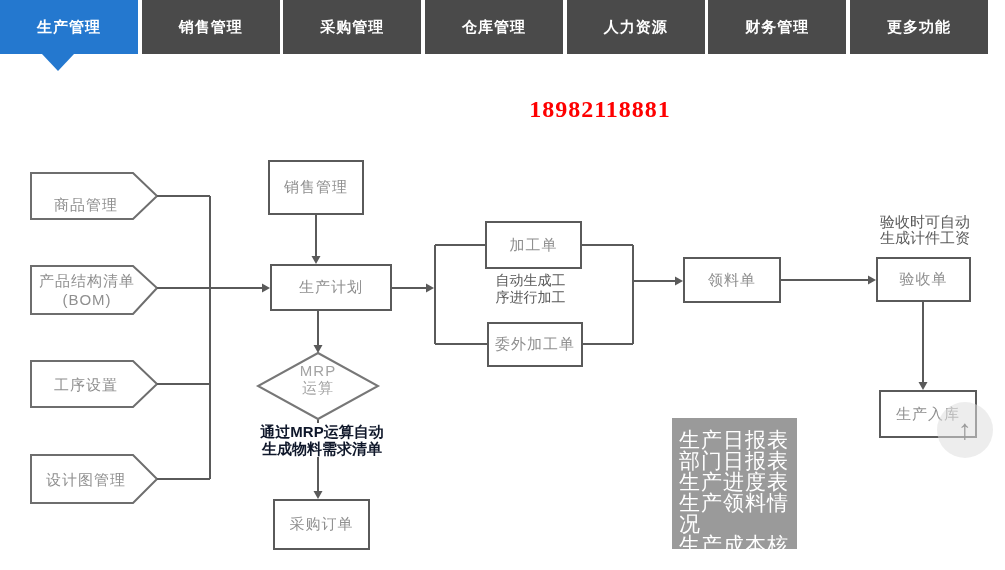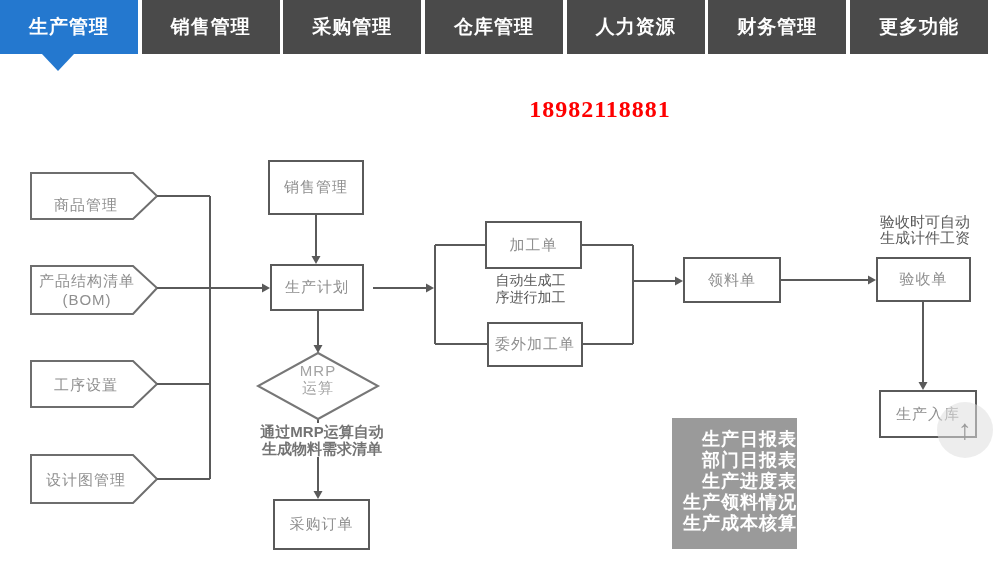--- a/index.html
+++ b/index.html
@@ -3,21 +3,21 @@
 <meta charset="utf-8">
 <style>
   html,body{margin:0;padding:0;background:#fff;}
   #stage{
     position:relative;width:1005px;height:570px;background:#ffffff;overflow:hidden;
     font-family:"Liberation Sans","DejaVu Sans",sans-serif;
   }
   
   .nav{position:absolute;left:0;top:0;width:988px;height:54px;display:flex;justify-content:space-between;}
   .tab{
-    width:138px;height:54px;background:#4A4A4A;color:#fff;font-size:19px;font-weight:bold;
+    width:138px;height:54px;background:#4A4A4A;color:#fff;font-size:15px;font-weight:bold;
     display:flex;align-items:center;justify-content:center;letter-spacing:1px;cursor:pointer;
   }
   .tab.active{background:#2478CF;}
   .caret{
     position:absolute;left:42px;top:54px;width:0;height:0;
     border-left:16px solid transparent;border-right:16px solid transparent;border-top:17px solid #2478CF;
   }
   
   .phone{
     position:absolute;left:450px;top:96px;width:300px;text-align:center;
@@ -37,28 +37,28 @@
   }
   .dlabel{
     position:absolute;left:258px;top:362px;width:120px;text-align:center;
     color:#A3A3A3;font-size:15px;line-height:17px;white-space:pre-line;letter-spacing:1px;
   }
   .note{position:absolute;text-align:center;white-space:pre-line;color:#595959;}
   .note-process{left:468px;top:272px;width:125px;font-size:14px;line-height:17px;}
   .note-accept{left:868px;top:214px;width:114px;font-size:15px;line-height:16px;}
   .note-mrp{
     left:238px;top:423px;width:168px;font-size:15px;line-height:17px;
-    font-weight:bold;color:#737373;background:#fff;
+    font-weight:bold;color:#0f172a;background:#fff;
   }
   
   .reports{
     position:absolute;left:672px;top:418px;width:125px;height:131px;background:#9A9A9A;
     box-sizing:border-box;padding:11px 0 0 7px;
   }
-  .reports div{color:#fff;font-size:18px;font-weight:bold;line-height:21px;letter-spacing:1px;text-align:right;}
+  .reports div{color:#fff;font-size:21px;font-weight:normal;line-height:21px;letter-spacing:1px;}
   
   .scrolltop{
     position:absolute;left:937px;top:402px;width:56px;height:56px;border-radius:50%;
     background:rgba(222,222,222,0.55);display:flex;align-items:center;justify-content:center;
     color:#9A9A9A;font-size:28px;cursor:pointer;
   }
 </style>
 </head>
 <body>
 
@@ -129,21 +129,21 @@
     </g>
   </svg>
 
   <div class="plabel" style="left:31px;top:173px;width:110px;height:62px;">商品管理</div>
   <div class="plabel" style="left:31px;top:266px;width:112px;height:48px;">产品结构清单
 (BOM)</div>
   <div class="plabel" style="left:31px;top:361px;width:110px;height:46px;">工序设置</div>
   <div class="plabel" style="left:31px;top:455px;width:110px;height:48px;">设计图管理</div>
 
   <div class="fbox" style="left:268px;top:160px;width:96px;height:55px;">销售管理</div>
-  <div class="fbox" style="left:270px;top:264px;width:94px;height:47px;">生产计划</div>
+  <div class="fbox" style="left:270px;top:264px;width:122px;height:47px;">生产计划</div>
   <div class="fbox" style="left:273px;top:499px;width:97px;height:51px;">采购订单</div>
   <div class="fbox" style="left:485px;top:221px;width:97px;height:48px;">加工单</div>
   <div class="fbox" style="left:487px;top:322px;width:96px;height:45px;">委外加工单</div>
   <div class="fbox" style="left:683px;top:257px;width:98px;height:46px;">领料单</div>
   <div class="fbox" style="left:876px;top:257px;width:95px;height:45px;">验收单</div>
   <div class="fbox" style="left:879px;top:390px;width:98px;height:48px;">生产入库</div>
 
   <div class="dlabel">MRP
 运算</div>
 

